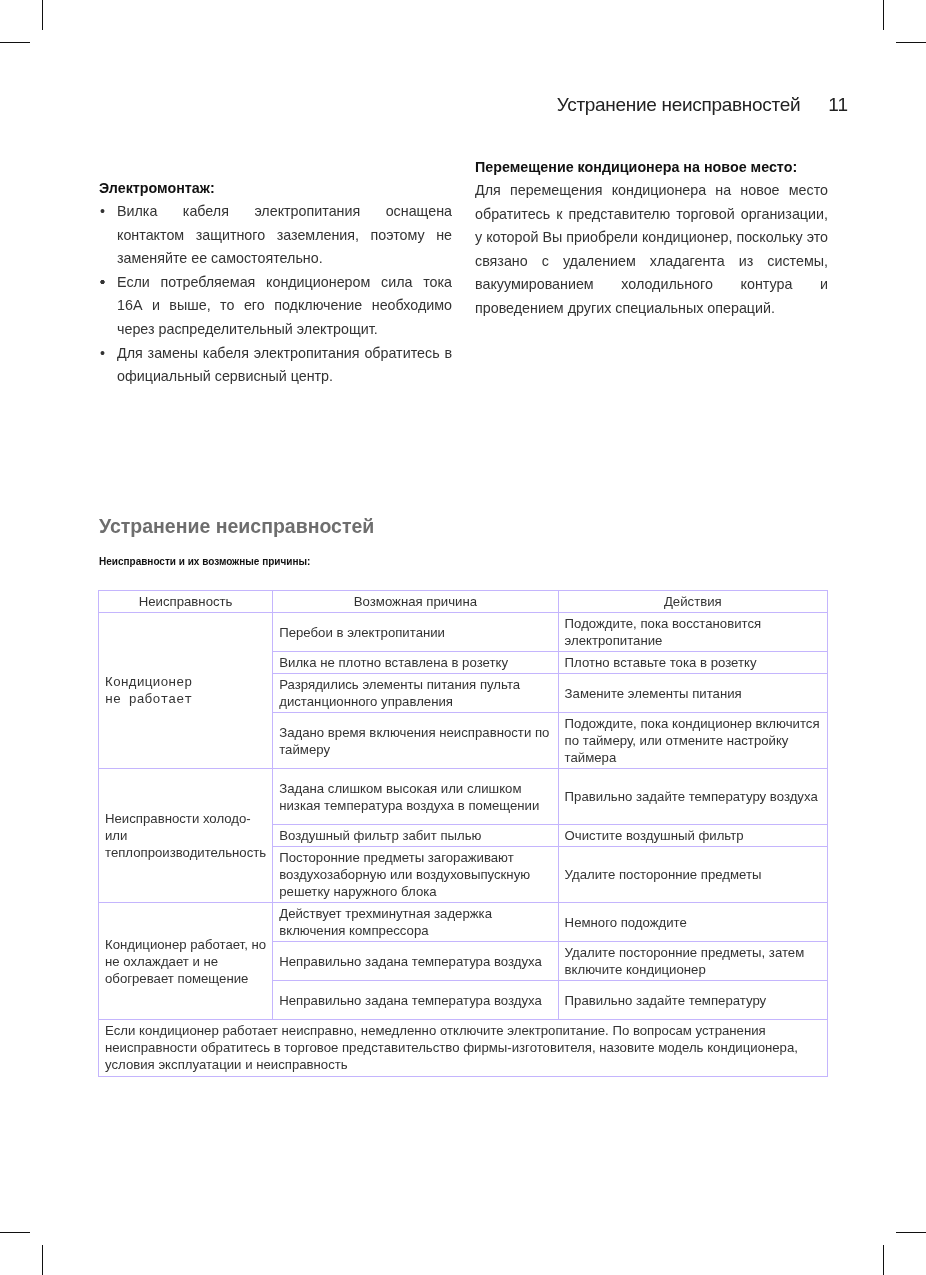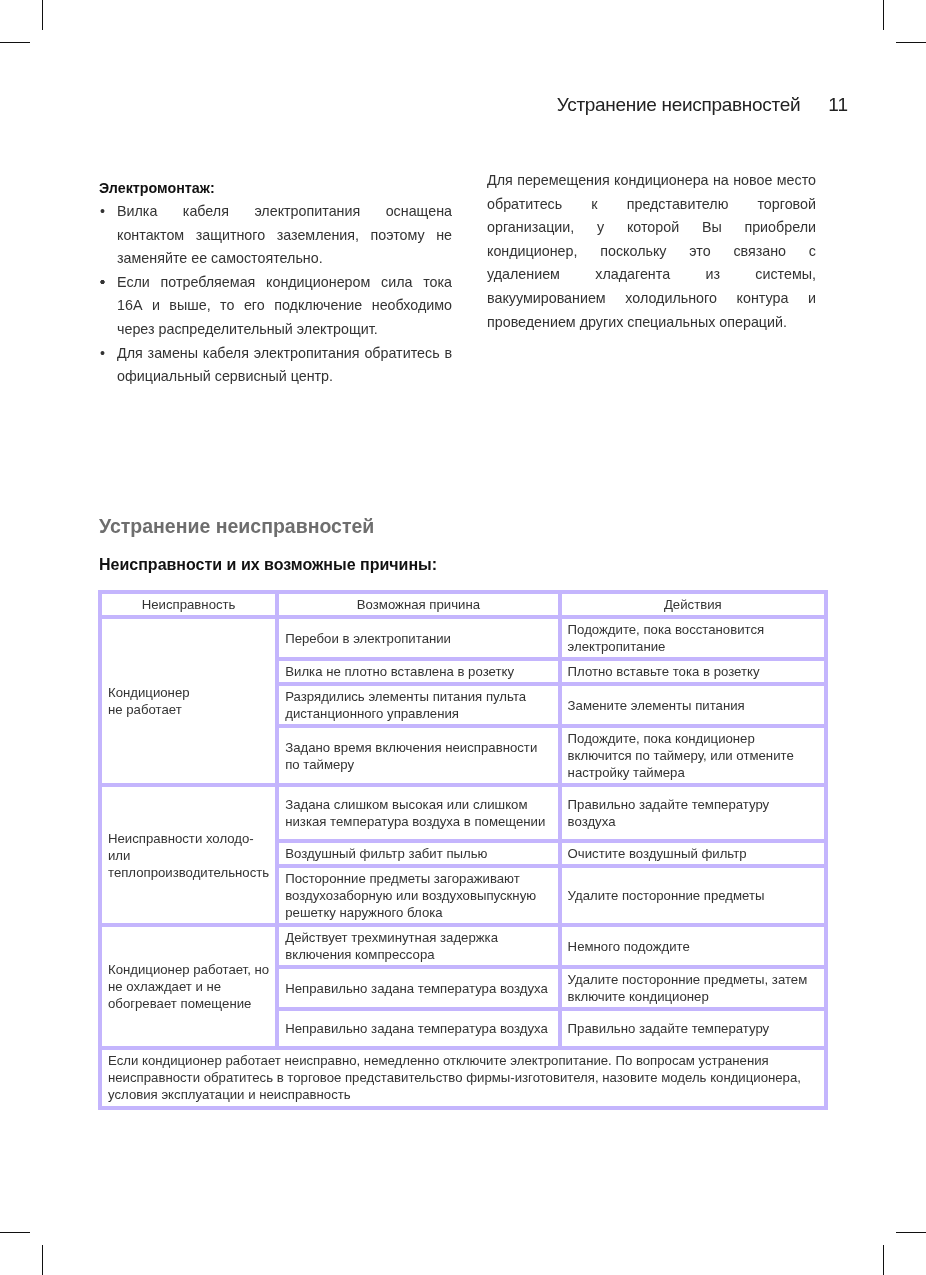--- a/index.html
+++ b/index.html
@@ -10,28 +10,28 @@
   .header .section { font-size: 19px; color: #222; letter-spacing: -0.3px; }
   .header .page-num { font-size: 19px; color: #222; margin-left: 28px; text-align: right; }
 
   .col { position: absolute; top: 157px; font-size: 14.3px; line-height: 23.6px; }
   .col.left { left: 99px; width: 353px; margin-top: 21px; }
   .col.right { left: 475px; width: 353px; }
   .col h3 { margin: 0 0 2px 0; font-size: 14.3px; font-weight: bold; color: #111; line-height: 20px; }
   .col ul { list-style: none; margin: 0; padding: 0; }
   .col li { position: relative; padding-left: 18px; text-align: justify; color: #333; }
   .col li .bullet { position: absolute; left: 1px; top: 0; }
-  .col p { margin: 12px; text-align: justify; color: #333; }
+  .col p { margin: 0; text-align: justify; color: #333; }
 
   .section-title { position: absolute; top: 515px; left: 99px; font-size: 19.5px; font-weight: bold; color: #6e6e6e; margin: 0; }
-  .table-title { position: absolute; top: 556px; left: 99px; font-size: 16px; font-weight: bold; color: #111; margin: 0; }
+  .table-title { position: absolute; top: 556px; left: 99px; font-size: 10px; font-weight: bold; color: #111; margin: 0; }
 
   table.ts { position: absolute; top: 590px; left: 98px; width: 730px; border-collapse: collapse;
              font-size: 13.2px; line-height: 17px; color: #333; }
-  table.ts th, table.ts td { border: 4px solid #c4b5fd; padding: 2px 6px 2px 6px; vertical-align: middle; text-align: left; font-weight: normal; }
+  table.ts th, table.ts td { border: 1px solid #c4b5fd; padding: 2px 6px 2px 6px; vertical-align: middle; text-align: left; font-weight: normal; }
   table.ts th { text-align: center; height: 17px; padding: 2px 4px; }
   table.ts col.c1 { width: 174px; }
   table.ts col.c2 { width: 286px; }
   table.ts col.c3 { width: 270px; }
   .r-h { height: 21px; }
 </style>
 </head>
 <body>
 
 <div class="crop" style="left:42px;top:0;width:1px;height:30px;"></div>
@@ -53,20 +53,21 @@
   <ul>
     <li><span class="bullet">•</span><span>Вилка кабеля электропитания оснащена контактом защитного заземления, поэтому не заменяйте ее самостоятельно.</span></li>
     <li><span class="bullet">•</span></li>
     <li><span class="bullet">•</span></li>
     <li><span class="bullet">•</span><span>Если потребляемая кондиционером сила тока 16А и выше, то его подключение необходимо через распределительный электрощит.</span></li>
     <li><span class="bullet">•</span><span>Для замены кабеля электропитания обратитесь в официальный сервисный центр.</span></li>
   </ul>
 </div>
 
 <div class="col right">
+  <h3>Перемещение кондиционера на новое место:</h3>
   <p>Для перемещения кондиционера на новое место обратитесь к представителю торговой организации, у которой Вы приобрели кондиционер, поскольку это связано с удалением хладагента из системы, вакуумированием холодильного контура и проведением других специальных операций.</p>
 </div>
 
 <h2 class="section-title">Устранение неисправностей</h2>
 <h4 class="table-title">Неисправности и их возможные причины:</h4>
 
 <table class="ts">
   <colgroup>
       <col class="c1">
       <col class="c2">
@@ -75,21 +76,21 @@
   <thead>
     <tr class="r-h">
       <th>Неисправность</th>
       <th>Возможная причина</th>
       <th>Действия</th>
     </tr>
   </thead>
   <tbody>
 
     <tr style="height:39px;">
-      <td rowspan="4" style="white-space:pre-line;">Кондиционер
+      <td rowspan="4" style="white-space:pre-line;font-family:Liberation Mono, monospace;">Кондиционер
 не работает</td>
       <td>Перебои в электропитании</td>
       <td>Подождите, пока восстановится электропитание</td>
     </tr>
     <tr style="height:22px;padding-left:34px;">
       <td>Вилка не плотно вставлена в розетку</td>
       <td>Плотно вставьте тока в розетку</td>
     </tr>
     <tr style="height:39px;">
       <td>Разрядились элементы питания пульта дистанционного управления</td>

